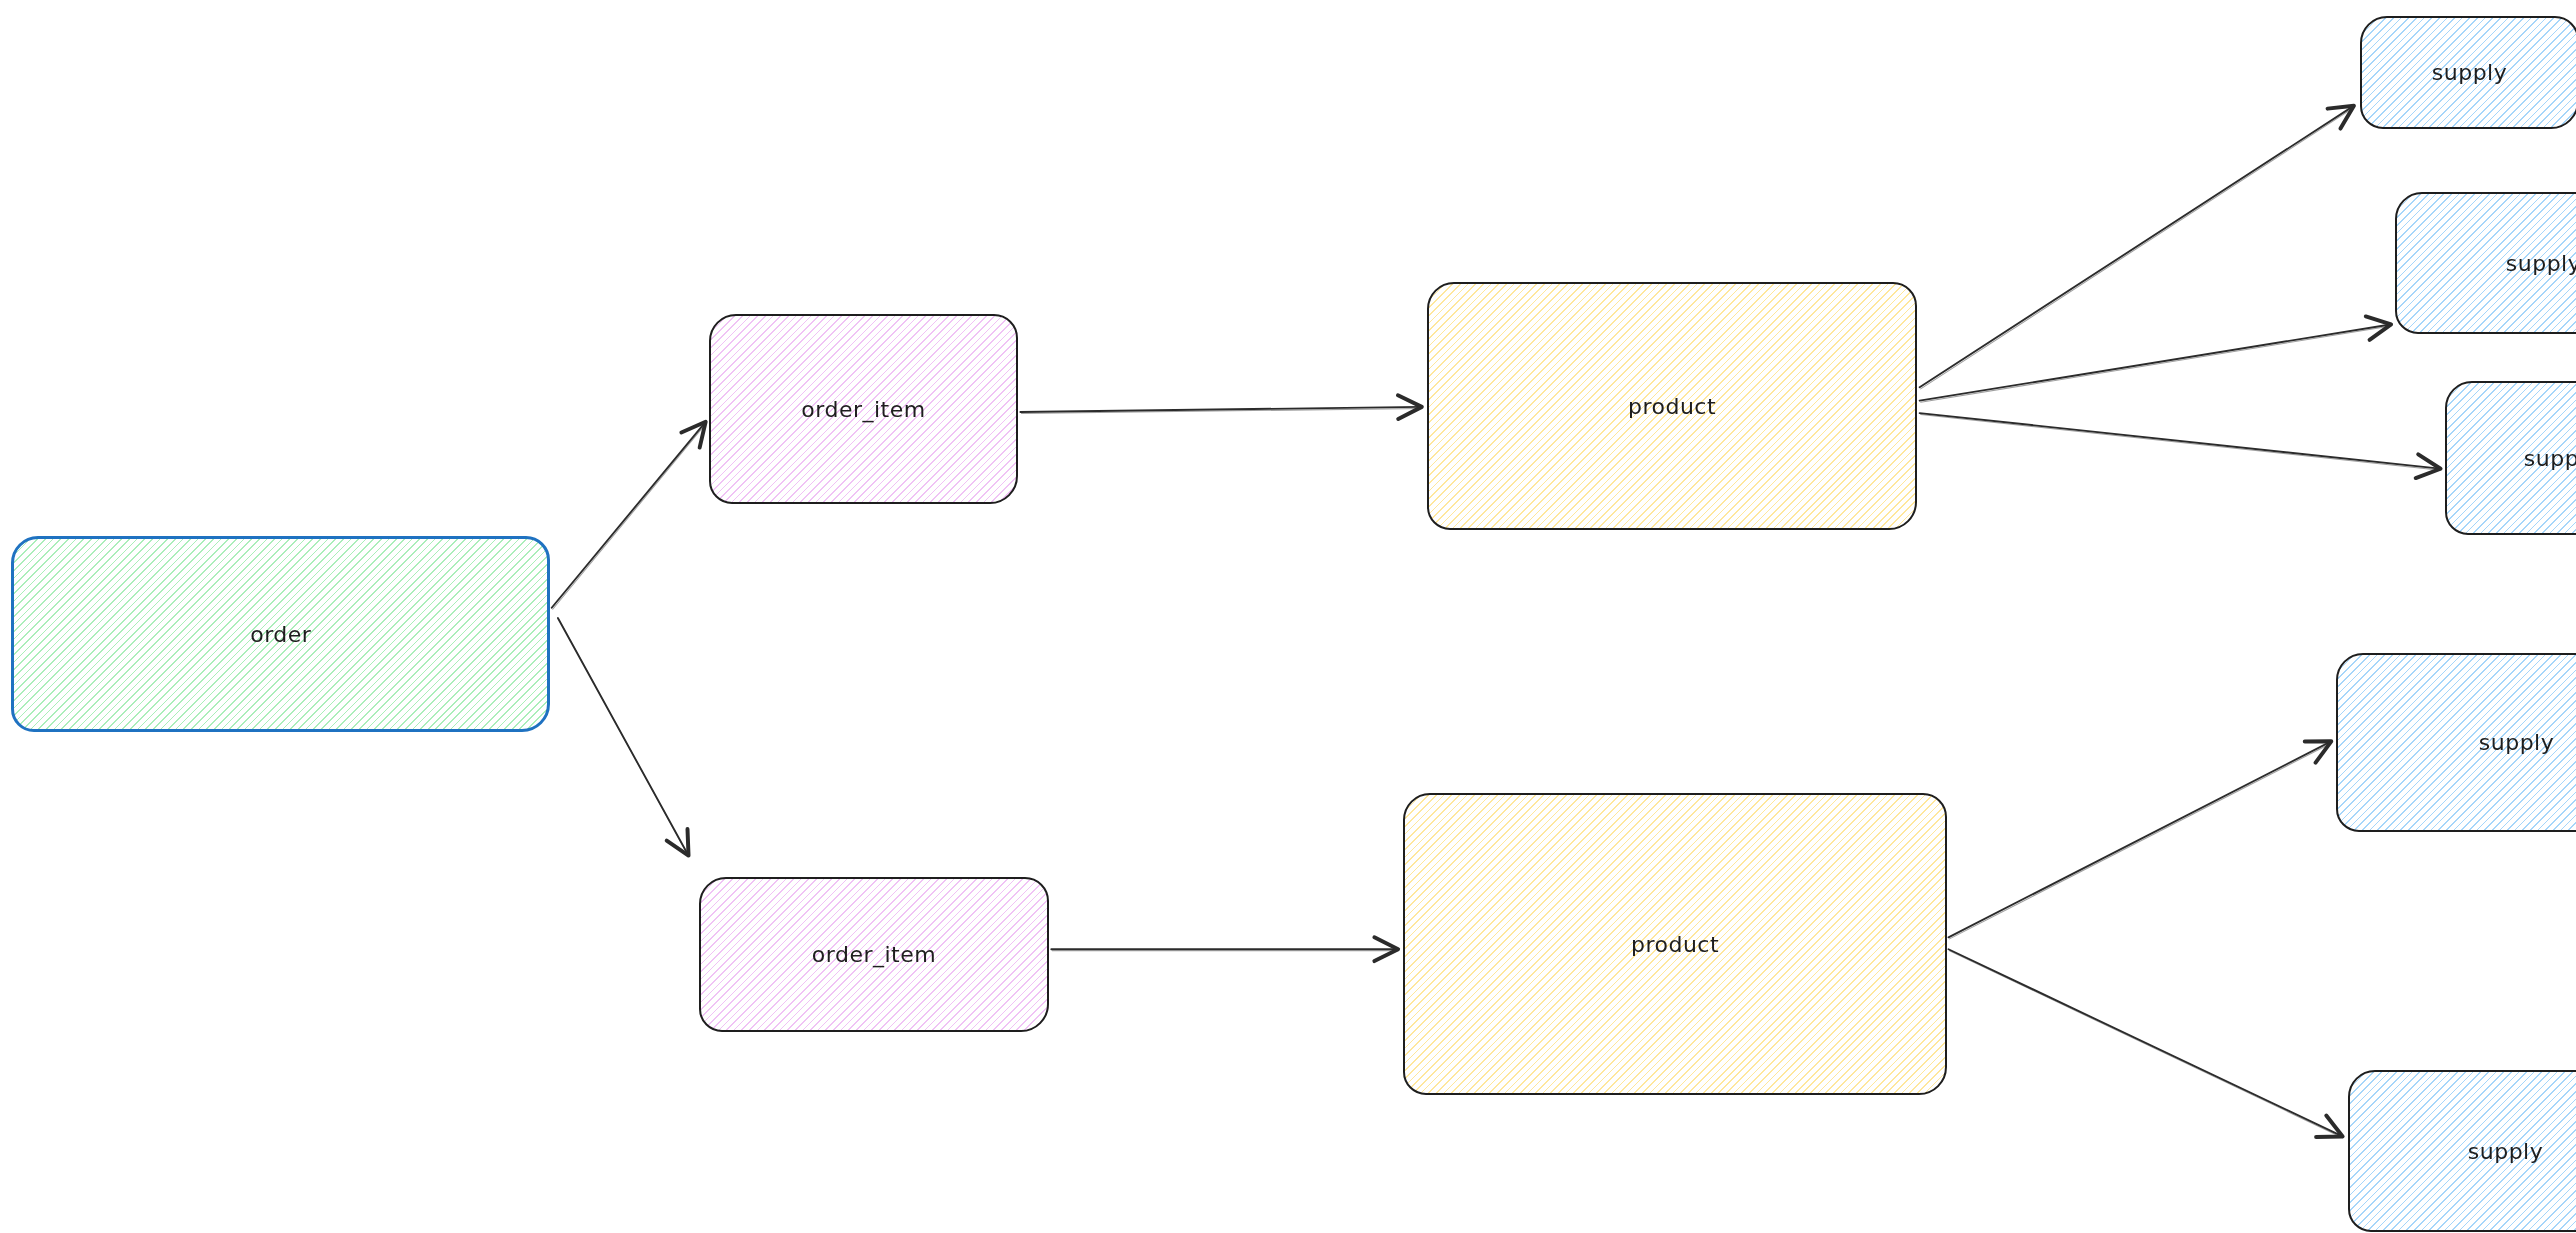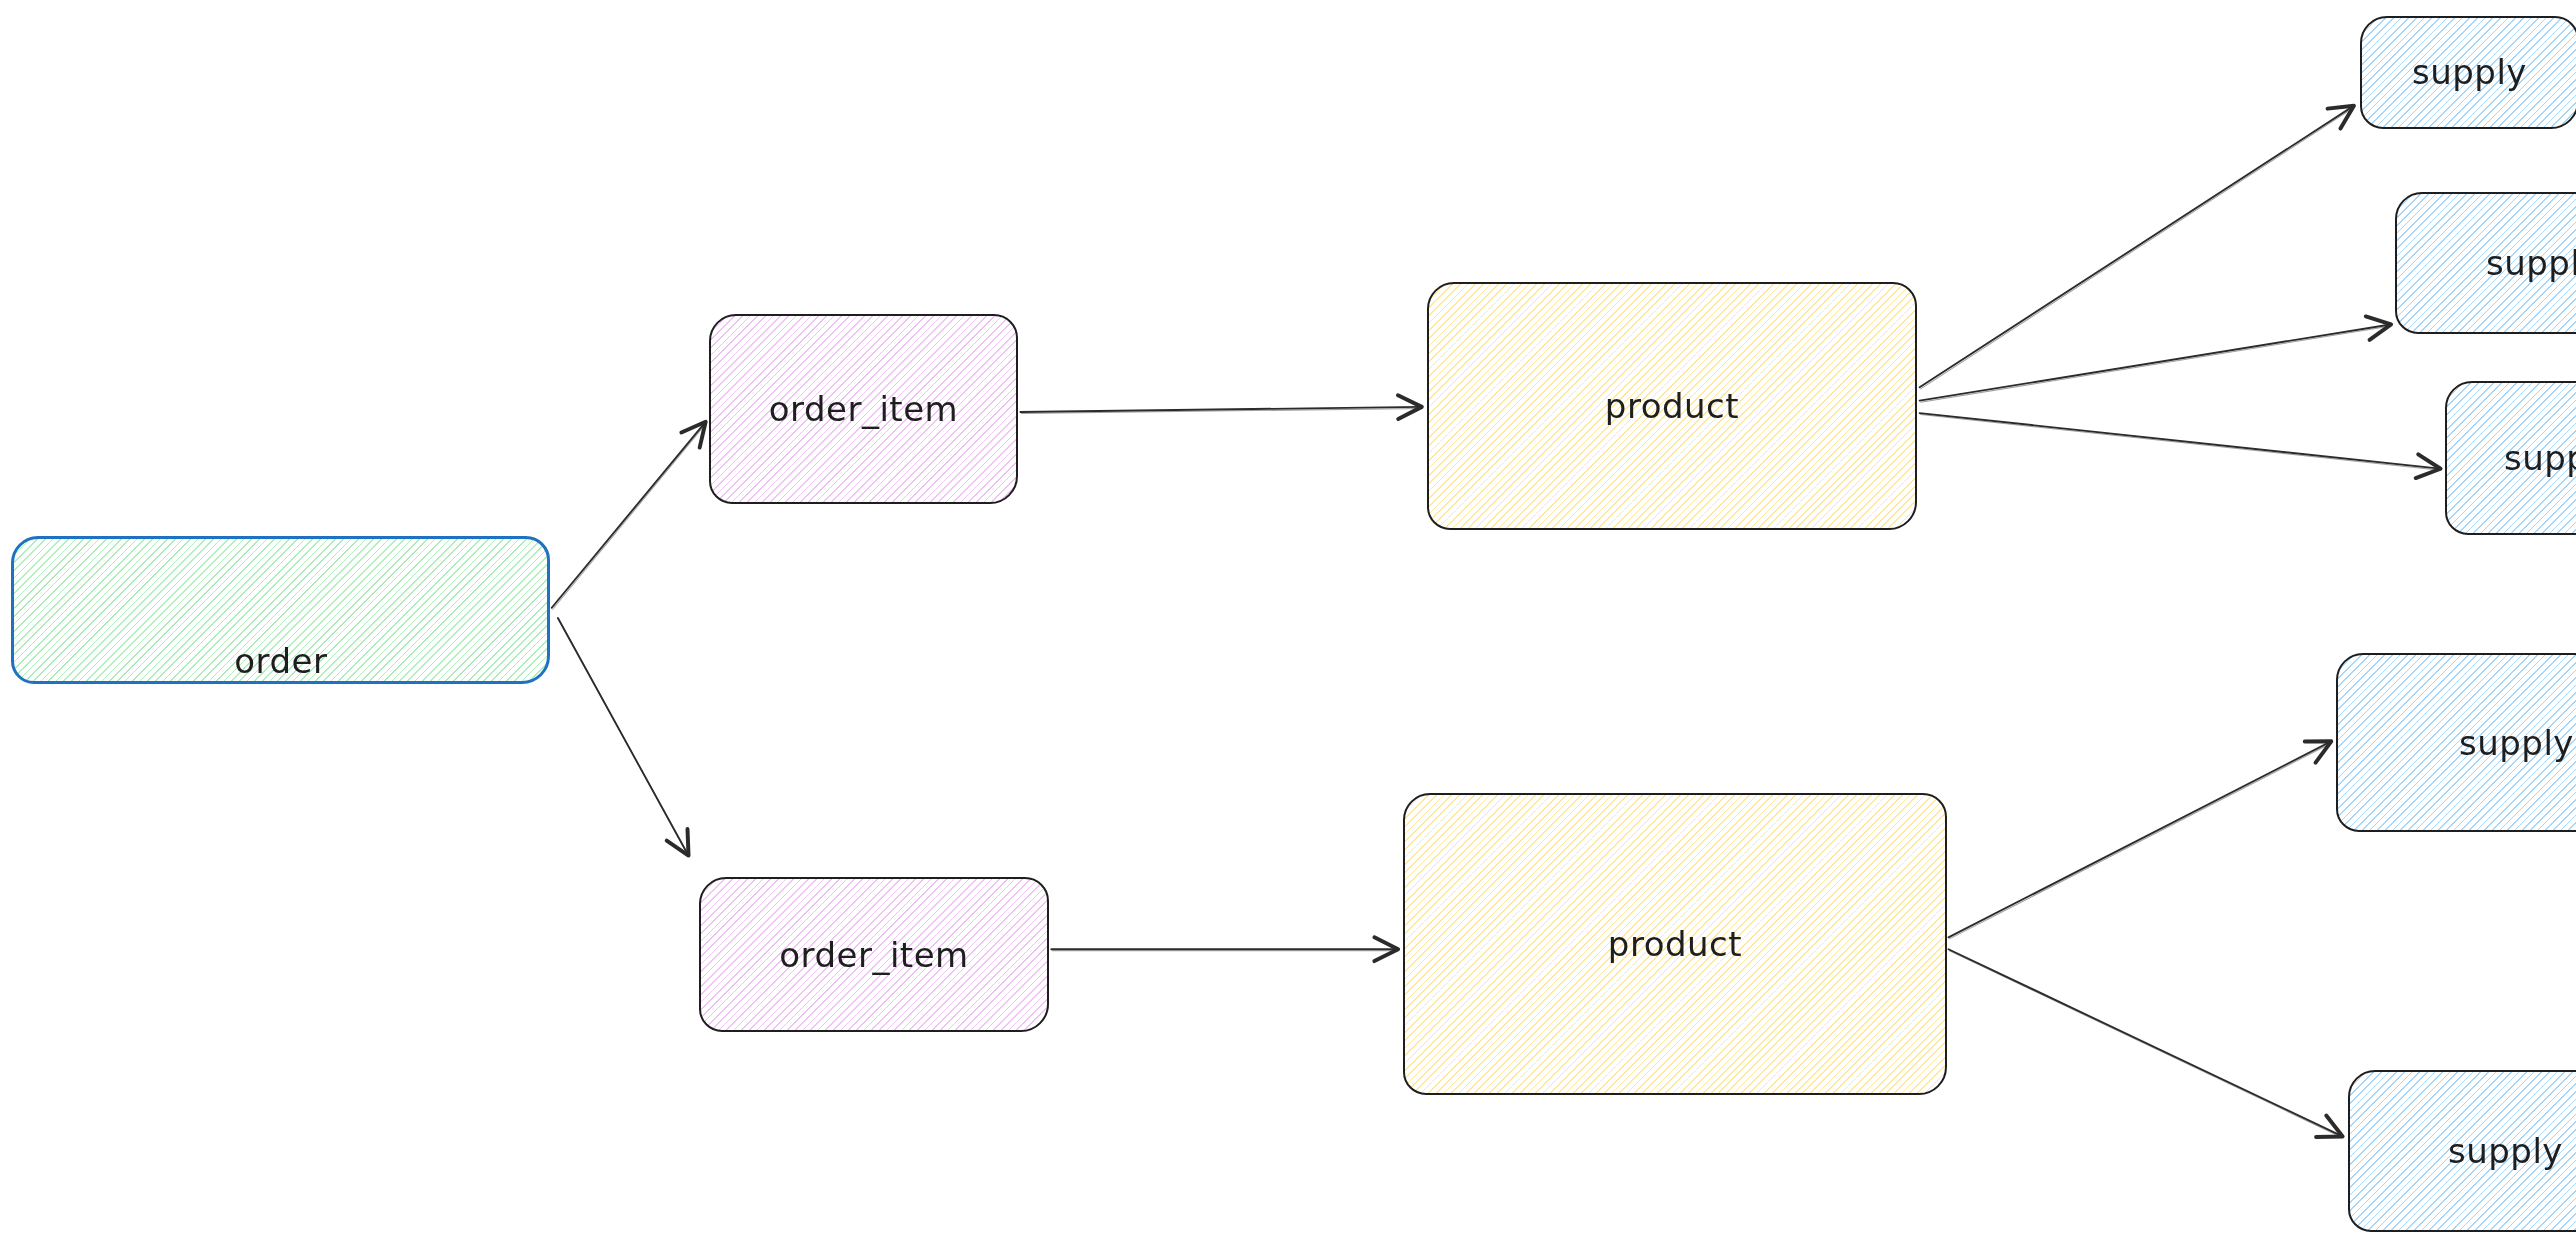--- a/index.html
+++ b/index.html
@@ -31,21 +31,21 @@
     display: flex;
     align-items: center;
     justify-content: center;
     border-style: solid;
     border-width: 2.6px;
     border-radius: 27px 24px 28px 23px;
     cursor: pointer;
   }
   .node-label {
     color: #1e1e1e;
-    font-size: 34px;
+    font-size: 22px;
     letter-spacing: 0.5px;
     white-space: nowrap;
     user-select: none;
   }
   .edge-main {
     stroke-linecap: round;
     fill: none;
   }
   .edge-sketch {
     stroke-linecap: round;
@@ -78,21 +78,21 @@
         <line x1="3726" y1="778" x2="4640" y2="630" class="edge-main" stroke="#2b2b2b" stroke-width="3.6" marker-end="url(#arrow-open)"></line>
         <line x1="3728" y1="805" x2="4737" y2="913" class="edge-sketch" stroke="#2b2b2b" stroke-width="2"></line>
         <line x1="3726" y1="802" x2="4736" y2="910" class="edge-main" stroke="#2b2b2b" stroke-width="3.6" marker-end="url(#arrow-open)"></line>
         <line x1="3784" y1="1823" x2="4525" y2="1443" class="edge-sketch" stroke="#2b2b2b" stroke-width="2"></line>
         <line x1="3782" y1="1820" x2="4524" y2="1440" class="edge-main" stroke="#2b2b2b" stroke-width="3.6" marker-end="url(#arrow-open)"></line>
         <line x1="3784" y1="1846" x2="4547" y2="2209" class="edge-sketch" stroke="#2b2b2b" stroke-width="2"></line>
         <line x1="3782" y1="1843" x2="4546" y2="2206" class="edge-main" stroke="#2b2b2b" stroke-width="3.6" marker-end="url(#arrow-open)"></line>
       </g>
   </svg>
 
-<div class="node" style="left: 11.3px; top: 536px; width: 539px; height: 148px; border-color: rgb(31, 114, 193); border-width: 3.1px; background: repeating-linear-gradient(135deg, rgb(171, 238, 186) 0px, rgb(171, 238, 186) 1.2px, transparent 1.2px, transparent 5.4px); align-items: flex-end;">
+<div class="node" style="left: 11.3px; top: 536px; width: 539px; height: 196px; border-color: rgb(31, 114, 193); border-width: 3.1px; background: repeating-linear-gradient(135deg, rgb(171, 238, 186) 0px, rgb(171, 238, 186) 1.2px, transparent 1.2px, transparent 5.4px);">
       <span class="node-label">order</span>
     </div>
     <div class="node" style="left: 709px; top: 314px; width: 309px; height: 190px; border-color: rgb(30, 30, 30); border-width: 2.6px; background: repeating-linear-gradient(135deg, rgb(240, 195, 245) 0px, rgb(240, 195, 245) 1.2px, transparent 1.2px, transparent 5.4px);">
       <span class="node-label">order_item</span>
     </div>
     <div class="node" style="left: 699px; top: 877px; width: 350px; height: 155px; border-color: rgb(30, 30, 30); border-width: 2.6px; background: repeating-linear-gradient(135deg, rgb(240, 195, 245) 0px, rgb(240, 195, 245) 1.2px, transparent 1.2px, transparent 5.4px);">
       <span class="node-label">order_item</span>
     </div>
     <div class="node" style="left: 1427px; top: 282px; width: 490px; height: 248px; border-color: rgb(30, 30, 30); border-width: 2.6px; background: repeating-linear-gradient(135deg, rgb(255, 231, 156) 0px, rgb(255, 231, 156) 1.2px, transparent 1.2px, transparent 5.4px);">
       <span class="node-label">product</span>

